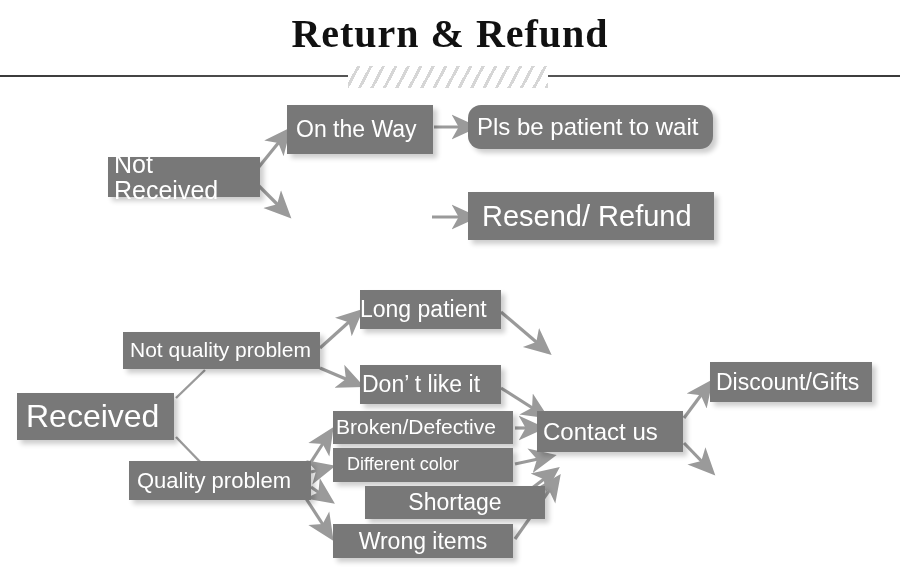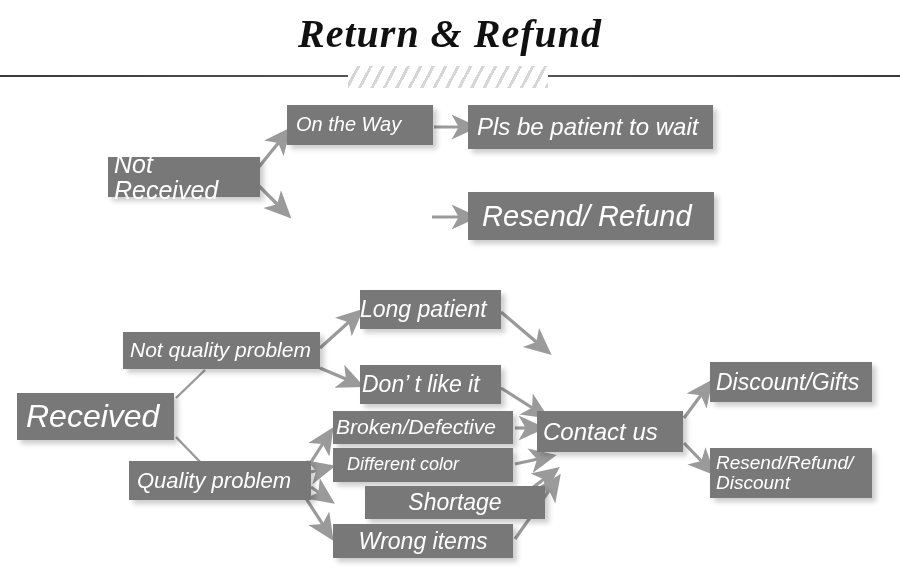--- a/index.html
+++ b/index.html
@@ -7,21 +7,20 @@
     padding: 0;
     background: #ffffff;
   }
   #page {
     position: relative;
     width: 900px;
     height: 578px;
     background: #ffffff;
     overflow: hidden;
     font-family: "Liberation Sans", sans-serif;
-    font-style: italic;
   }
 
   
   #title {
     position: absolute;
     left: 0;
     top: 10px;
     width: 900px;
     text-align: center;
     font-family: "Liberation Serif", serif;
@@ -124,23 +123,23 @@
     <path d="M515,464 L552,456" stroke="#9a9a9a" stroke-width="3.2" fill="none" marker-end="url(#ah)"></path>
     <path d="M515,501 L556,470" stroke="#9a9a9a" stroke-width="3.2" fill="none" marker-end="url(#ah)"></path>
     <path d="M515,539 L558,478" stroke="#9a9a9a" stroke-width="3.2" fill="none" marker-end="url(#ah)"></path>
 
     <path d="M684,418 L710,383" stroke="#9a9a9a" stroke-width="3.2" fill="none" marker-end="url(#ah)"></path>
     <path d="M684,443 L712,472" stroke="#9a9a9a" stroke-width="3.2" fill="none" marker-end="url(#ah)"></path>
   </svg>
 
   <div class="box left" style="left:108px; top:157px; width:152px; height:40px; font-size:25px; padding-left:6px;">Not Received</div>
 
-  <div class="box left" style="left:287px; top:105px; width:146px; height:40px; font-size:20px; padding-left:9px;">On the Way</div>
+  <div class="box left" style="left:287px; top:105px; width:146px; height:49px; font-size:23px; padding-left:9px;">On the Way</div>
 
-  <div class="box left" style="left:468px; top:105px; width:245px; height:44px; font-size:24px; padding-left:9px;">Pls be patient to wait</div>
+  <div class="box left" style="left:468px; top:105px; width:245px; height:44px; font-size:24px; padding-left:9px;border-radius:13px;">Pls be patient to wait</div>
 
 
   <div class="box left" style="left:468px; top:192px; width:246px; height:48px; font-size:29px; padding-left:14px;">Resend/ Refund</div>
 
   <div class="box left" style="left:123px; top:332px; width:197px; height:37px; font-size:21px; padding-left:7px;">Not quality problem</div>
 
   <div class="box left" style="left:17px; top:393px; width:157px; height:47px; font-size:32px; padding-left:9px;">Received</div>
 
   <div class="box left" style="left:129px; top:461px; width:182px; height:39px; font-size:22px; padding-left:8px;">Quality problem</div>
 
@@ -153,16 +152,14 @@
   <div class="box left" style="left:333px; top:448px; width:180px; height:34px; font-size:18px; padding-left:14px;">Different color</div>
 
   <div class="box center" style="left:333px; top:486px; width:180px; height:33px; font-size:23px;margin-left:32px;">Shortage</div>
 
   <div class="box center" style="left:333px; top:524px; width:180px; height:34px; font-size:23px;">Wrong items</div>
 
   <div class="box left" style="left:537px; top:411px; width:146px; height:41px; font-size:24px; padding-left:6px;">Contact us</div>
 
   <div class="box left" style="left:710px; top:362px; width:162px; height:40px; font-size:23px; padding-left:6px;">Discount/Gifts</div>
 
-  <div class="box left" style="left:710px; top:448px; width:162px; height:50px; font-size:19px; padding-left:6px;">Resend/Refund/
-Discount</div>
 
 </div>
 
 </body></html>

